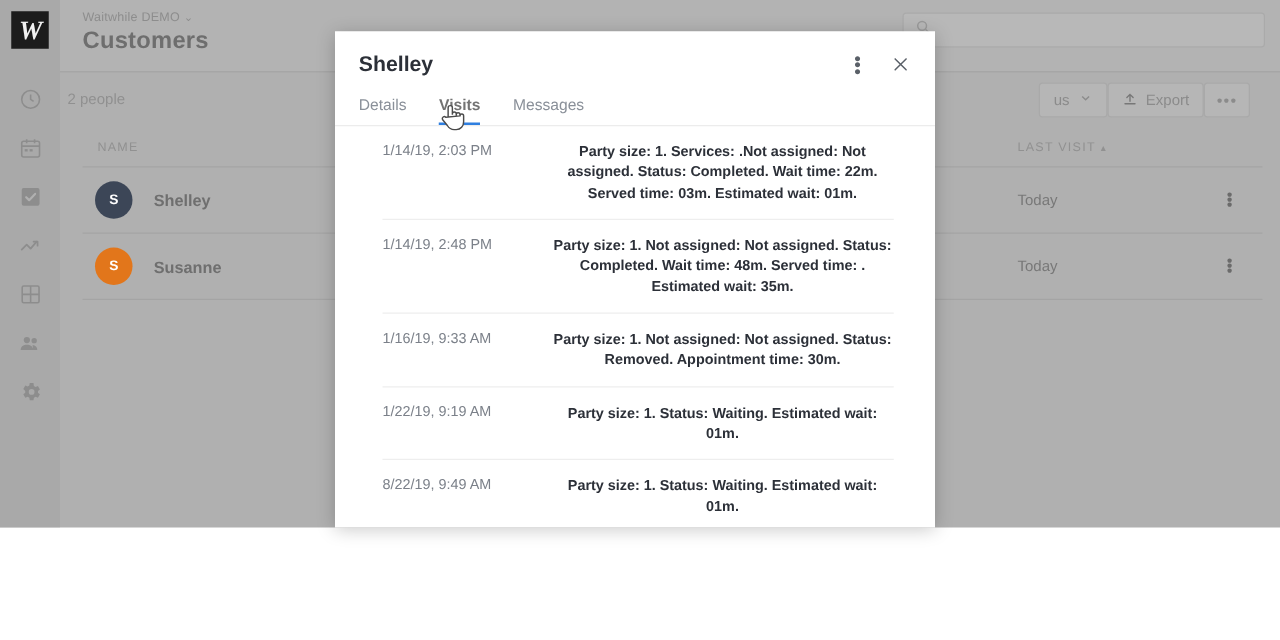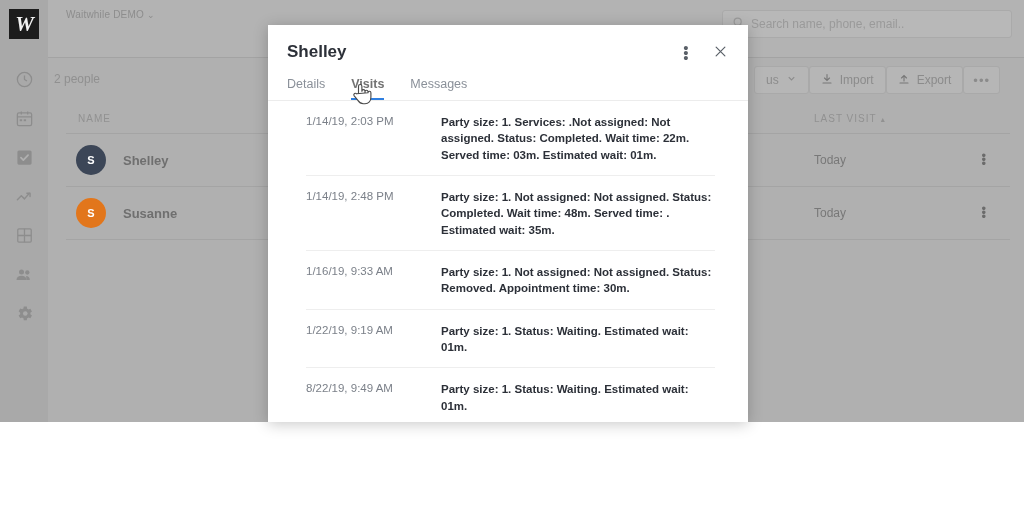--- a/index.html
+++ b/index.html
@@ -273,20 +273,21 @@
     flex: none;
     font-size: 11.5px;
     color: #7b8089;
     padding-top: 1px;
   }
   .visit-desc {
     font-size: 11.5px;
     font-weight: bold;
     color: #2c3038;
     line-height: 1.42;
+    text-align: center;
   }
 
   
   .cursor {
     position: absolute;
     left: 352px; top: 82px;
     width: 20px; height: 24px;
     pointer-events: none;
   }
 </style>
@@ -360,49 +361,41 @@
             </svg>
           </span>
         </div>
       </div>
     </div>
 
     <div class="topbar">
       <div class="org-name">
         <span>Waitwhile DEMO</span><span class="org-caret">⌄</span>
       </div>
+      <div class="page-title">Customers</div>
       <div class="searchbox">
         <span>
           <svg width="13" height="13" viewBox="0 0 24 24" fill="none" stroke="#9a9a9a" stroke-width="2.2">
             <circle cx="10.5" cy="10.5" r="6.5"></circle>
               <path d="M15.5 15.5L21 21"></path>
           </svg>
         </span>
-        <span class="search-ph">Search name, phone, email..</span>
       </div>
     </div>
 
     <div class="subbar">
       <div class="people-count">2 people</div>
       <div class="tools">
         <div class="tool-btn">
           <span>us</span>
           <span>
             <svg width="11" height="11" viewBox="0 0 24 24" fill="none" stroke="#8b8b8b" stroke-width="2.4">
                 <path d="M6 9l6 6 6-6"></path>
               </svg>
           </span>
-        </div>
-        <div class="tool-btn">
-          <span>
-            <svg width="12" height="12" viewBox="0 0 24 24" fill="none" stroke="#777" stroke-width="2.2" stroke-linecap="round">
-              <path d="M12 3v11M7 10l5 5 5-5M4 20h16"></path>
-            </svg>
-          </span>
-          <span>Import</span>
         </div>
         <div class="tool-btn">
           <span>
             <svg width="12" height="12" viewBox="0 0 24 24" fill="none" stroke="#777" stroke-width="2.2" stroke-linecap="round">
               <path d="M12 16V5M7 10l5-5 5 5M4 20h16"></path>
             </svg>
           </span>
           <span>Export</span>
         </div>
         <div class="tool-btn small">

